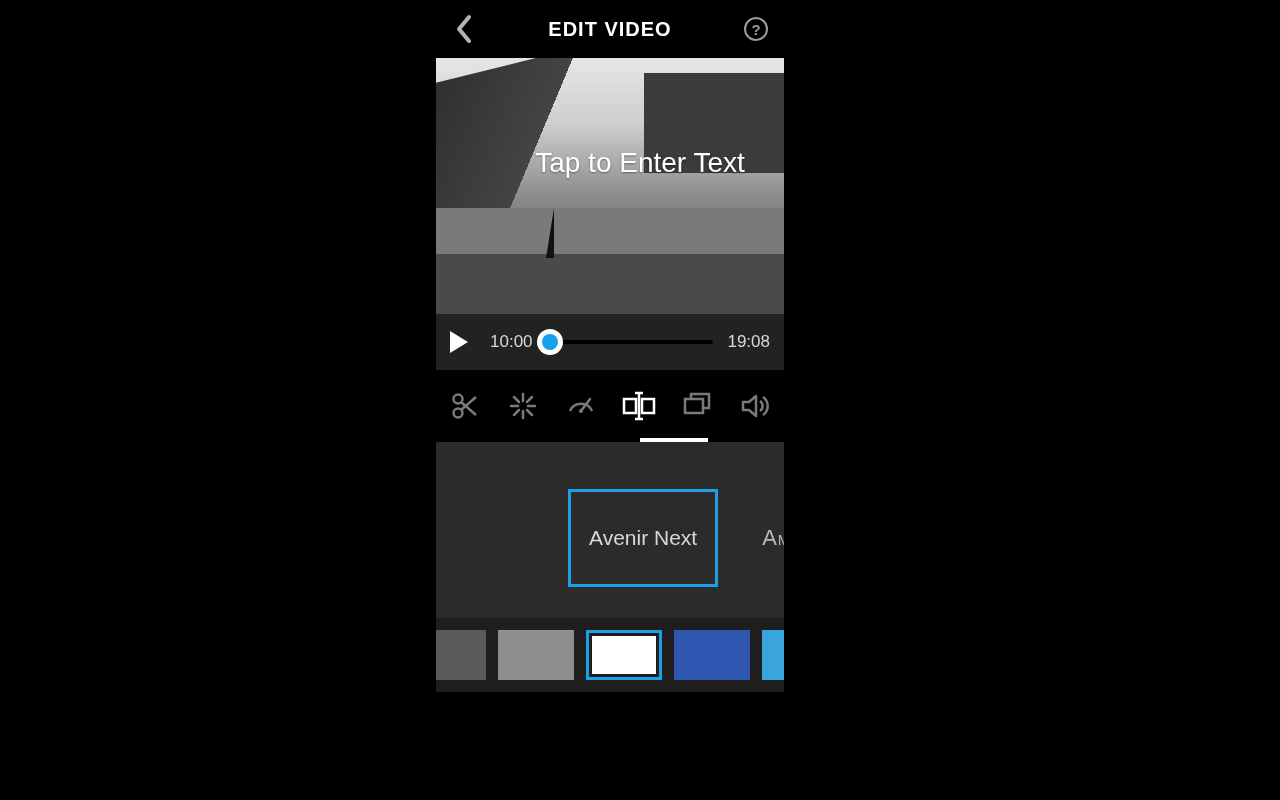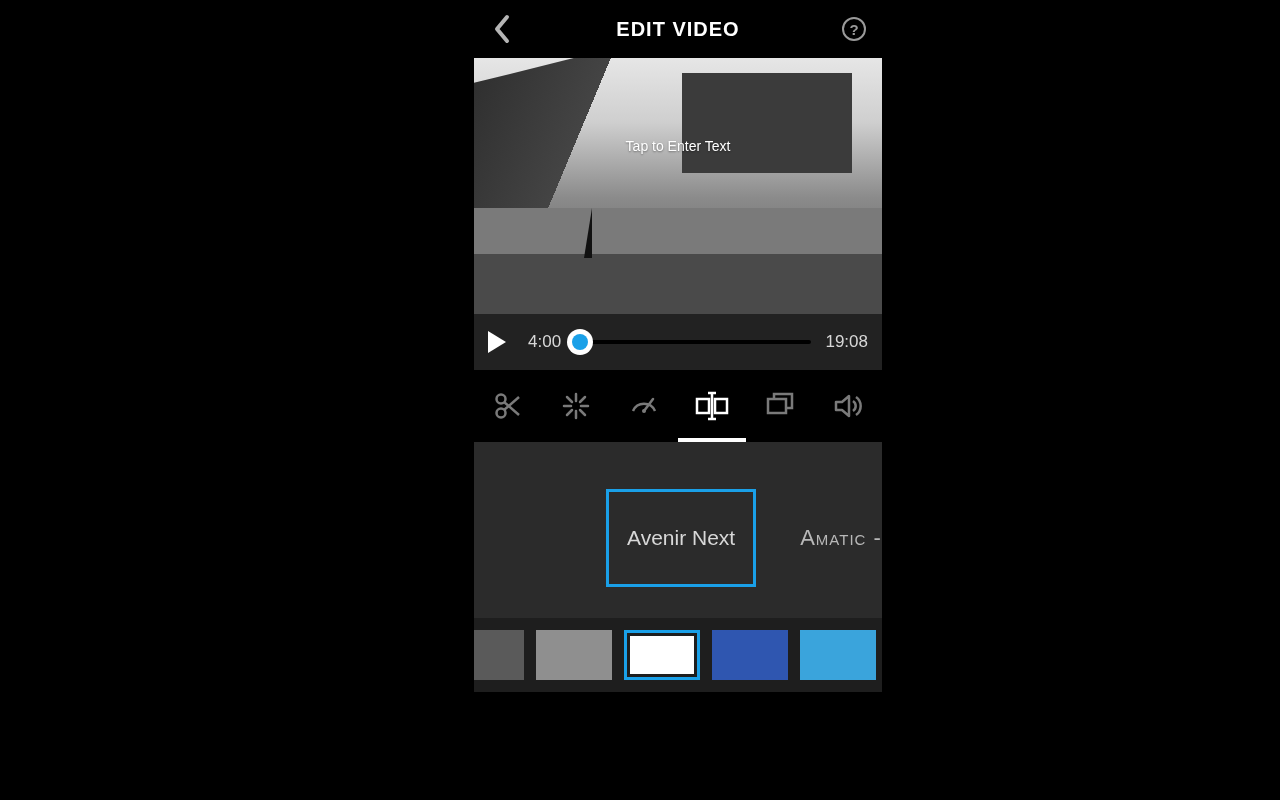--- a/index.html
+++ b/index.html
@@ -1,23 +1,22 @@
 <!DOCTYPE html>
 <html><head>
 <meta charset="utf-8">
 <style>
   * { box-sizing: border-box; margin:0; padding:0; }
   html,body { width:1280px; height:800px; background:#000; font-family: -apple-system, Helvetica, Arial, sans-serif; overflow:hidden; }
   .phone {
     position:absolute;
     left:436px; top:0;
-    width:408px; height:800px;
+    width:348px; height:800px;
     background:#000;
     overflow:hidden;
-    margin-left:38px;
   }
   
   .hdr {
     position:relative;
     height:58px;
     display:flex; align-items:center; justify-content:center;
   }
   .hdr-title {
     color:#fff; font-weight:800; font-size:20px; letter-spacing:1px;
   }
@@ -59,22 +58,22 @@
   .crowd {
     position:absolute; left:0; right:0; bottom:0; height:60px;
     background:#4a4a4a;
   }
   .flag {
     position:absolute; left:110px; top:150px; width:0; height:0;
     border-left:8px solid transparent; border-right:0 solid transparent;
     border-bottom:50px solid #111;
   }
   .overlay-text {
-    position:absolute; left:0; right:0; top:72px;
-    text-align:center; color:#fff; font-size:14px; line-height:32px;
+    position:absolute; left:0; right:0; top:89px;
+    text-align:center; color:#fff; font-size:28px; line-height:32px;
     font-weight:400;
     text-shadow:0 1px 2px rgba(0,0,0,.4);
     padding:0 30px;
   }
   
   .player {
     background:#222; height:56px;
     display:flex; align-items:center; padding:0 14px; gap:14px;
   }
   .play-btn {
@@ -172,21 +171,21 @@
     <div class="flag"></div>
     <div class="overlay-text">
       <div>Tap to Enter Text</div>
     </div>
   </div>
 
   <div class="player">
     <div class="play-btn">
       <div class="play-tri"></div>
     </div>
-    <div class="time">4:00</div>
+    <div class="time">10:00</div>
     <div class="track">
       <div class="thumb" id="scrub-thumb" style="left: 2%;">
         <div class="thumb-inner"></div>
       </div>
     </div>
     <div class="time">19:08</div>
   </div>
 
   <div class="tools">
     <div class="tool">

